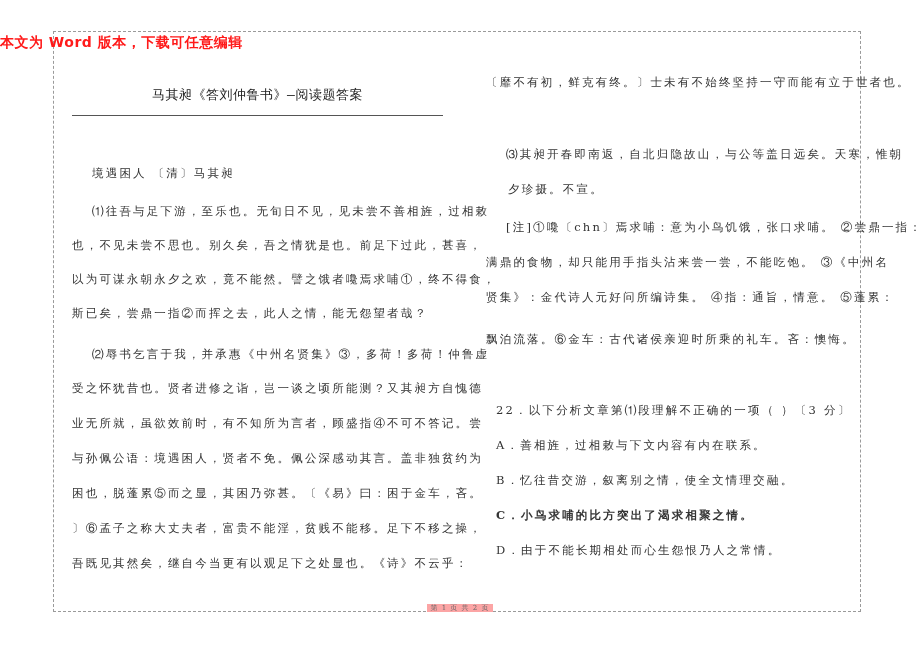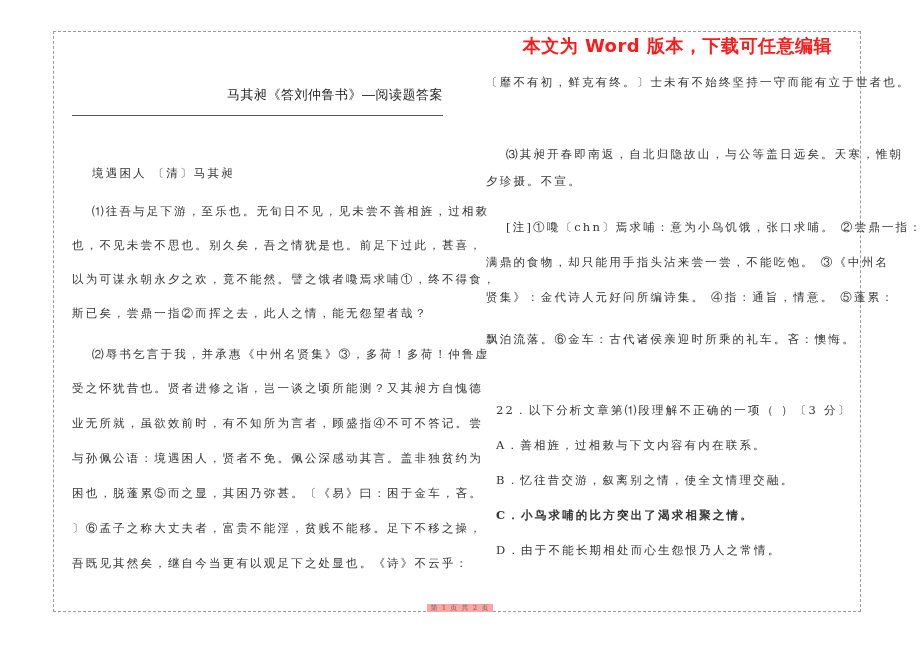--- a/index.html
+++ b/index.html
@@ -22,34 +22,34 @@
       width: 808px;
       height: 581px;
       border: 1px dashed #9a9a9a;
       box-sizing: border-box;
     }
     .banner {
       position: absolute;
       left: 0;
       width: 832px;
       top: 34px;
-      text-align: right;
+      text-align: left;
       font-family: "DejaVu Sans", "Liberation Sans", sans-serif;
       font-weight: bold;
-      font-size: 18px;
+      font-size: 14px;
       color: #ff1a1a;
       letter-spacing: 0.5px;
     }
     .doc-title {
       position: absolute;
       left: 72px;
       width: 371px;
       top: 86px;
-      text-align: right;
-      font-family: Liberation Sans, sans-serif;
+      text-align: center;
+      font-family: Liberation Mono, monospace;
       font-size: 13px;
       color: #222;
       letter-spacing: 0.5px;
     }
     .title-rule {
       position: absolute;
       left: 72px;
       top: 115px;
       width: 371px;
       height: 1px;
@@ -111,21 +111,21 @@
   <div class="line" style="top:408px;">业无所就，虽欲效前时，有不知所为言者，顾盛指④不可不答记。尝</div>
   <div class="line" style="top:443px;">与孙佩公语：境遇困人，贤者不免。佩公深感动其言。盖非独贫约为</div>
   <div class="line" style="top:478px;">困也，脱蓬累⑤而之显，其困乃弥甚。〔《易》曰：困于金车，吝。</div>
   <div class="line" style="top:513px;">〕⑥孟子之称大丈夫者，富贵不能淫，贫贱不能移。足下不移之操，</div>
   <div class="line" style="top:548px;">吾既见其然矣，继自今当更有以观足下之处显也。《诗》不云乎：</div>
 </div>
 
 <div class="column col-right">
   <div class="line" style="top:67px;">〔靡不有初，鲜克有终。〕士未有不始终坚持一守而能有立于世者也。</div>
   <div class="line indent" style="top:139px;">⑶其昶开春即南返，自北归隐故山，与公等盖日远矣。天寒，惟朝</div>
-  <div class="line" style="top:166px;">夕珍摄。不宣。</div>
+  <div class="line" style="top:174px;margin-left:22px;">夕珍摄。不宣。</div>
   <div class="line indent" style="top:212px;">[注]①嚵〔chn〕焉求哺：意为小鸟饥饿，张口求哺。 ②尝鼎一指：</div>
   <div class="line" style="top:247px;">满鼎的食物，却只能用手指头沾来尝一尝，不能吃饱。 ③《中州名</div>
   <div class="line" style="top:282px;">贤集》：金代诗人元好问所编诗集。 ④指：通旨，情意。 ⑤蓬累：</div>
   <div class="line" style="top:324px;">飘泊流落。⑥金车：古代诸侯亲迎时所乘的礼车。吝：懊悔。</div>
 
   <div class="line" style="top:395px; left:10px;">22．以下分析文章第⑴段理解不正确的一项（ ）〔3 分〕</div>
   <div class="line" style="top:430px; left:10px;">A．善相旌，过相敕与下文内容有内在联系。</div>
   <div class="line" style="top:465px; left:10px;">B．忆往昔交游，叙离别之情，使全文情理交融。</div>
   <div class="line" style="top:500px; left:10px;font-weight:bold;">C．小鸟求哺的比方突出了渴求相聚之情。</div>
   <div class="line" style="top:535px; left:10px;">D．由于不能长期相处而心生怨恨乃人之常情。</div>

